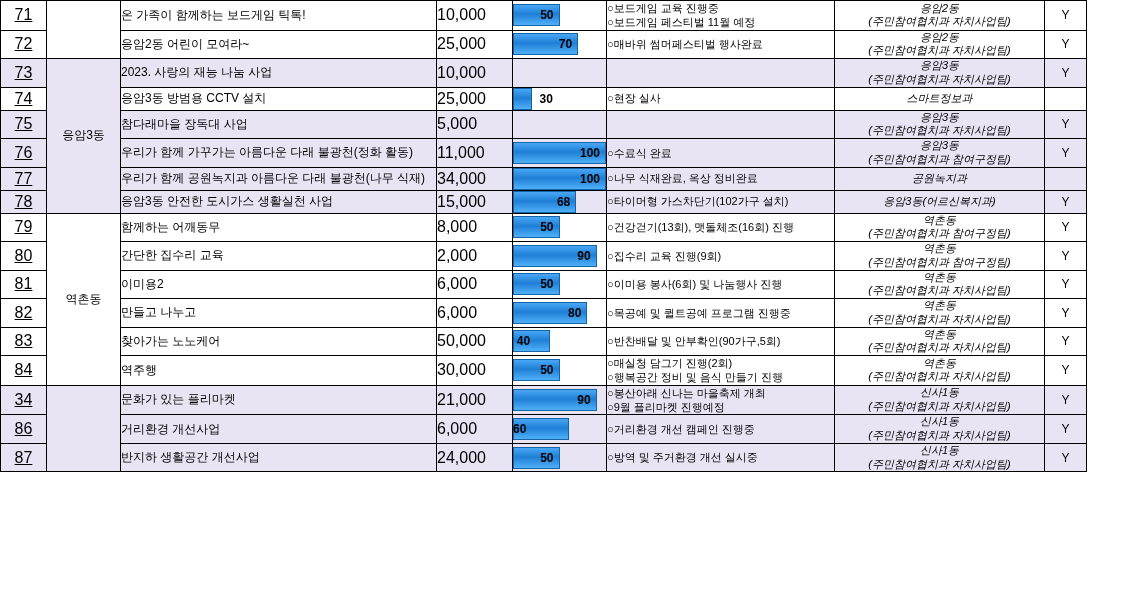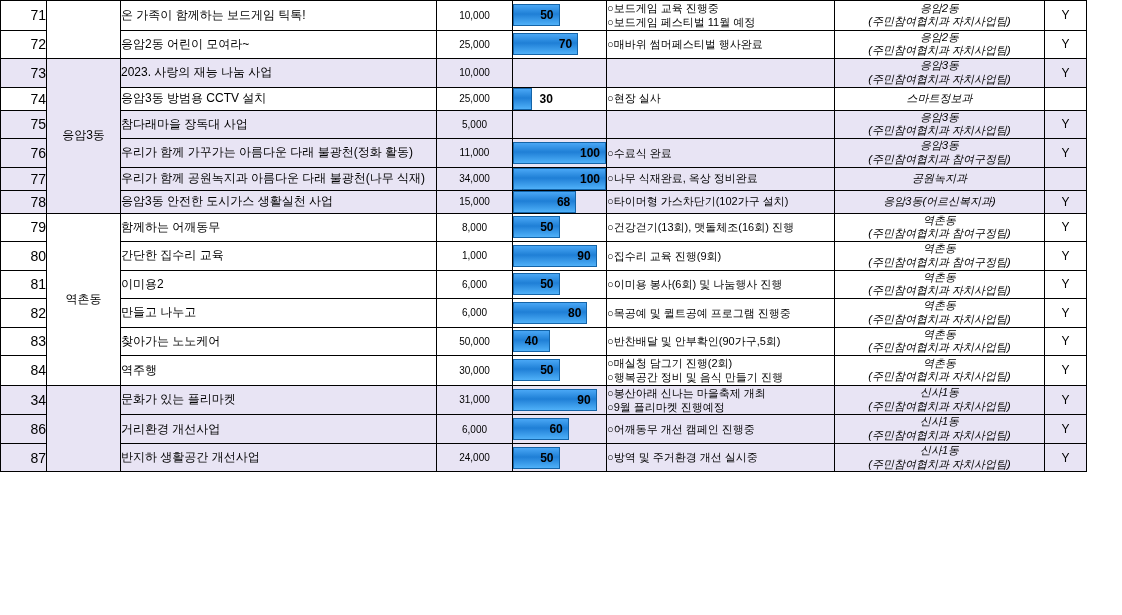--- a/index.html
+++ b/index.html
@@ -31,38 +31,39 @@
   col.c-no     { width: 46px; }
   col.c-dong   { width: 74px; }
   col.c-title  { width: 316px; }
   col.c-amt    { width: 76px; }
   col.c-prog   { width: 94px; }
   col.c-note   { width: 228px; }
   col.c-dept   { width: 210px; }
   col.c-y      { width: 42px; }
 
   td.no {
-    text-align: right;
-    font-size: 14px;
+    text-align: center;
+    font-size: 16px;
+    text-decoration: underline;
   }
   td.dong {
     text-align: center;
     font-size: 12px;
   }
   td.title {
     padding: 2px 6px;
     text-align: left;
     line-height: 1.25;
     font-size: 12px;
     margin-left: 29px;
   }
   td.amt {
-    text-align: center;
+    text-align: left;
     padding-right: 8px;
-    font-size: 10px;
+    font-size: 16px;
   }
   td.prog {
     padding: 2px 6px;
   }
   td.note {
     padding: 2px 4px;
     text-align: left;
     line-height: 1.3;
     font-size: 11px;
     white-space: pre-line;
@@ -252,21 +253,21 @@
           </div>
         </td>
         <td class="note">○건강걷기(13회), 맷돌체조(16회) 진행</td>
         <td class="dept">역촌동
 (주민참여협치과 참여구정팀)</td>
         <td class="yes">Y</td>
       </tr>
       <tr class="plain">
         <td class="no">80</td>
         <td class="title">간단한 집수리 교육</td>
-        <td class="amt">1,000</td>
+        <td class="amt">2,000</td>
         <td class="prog">
           <div class="bar-wrap">
             <div class="bar" style="width: 90%;"></div>
             <div class="bar-label" style="left: 0px; width: 90%; text-align: right; padding-right: 6px; box-sizing: border-box;">90</div>
           </div>
         </td>
         <td class="note">○집수리 교육 진행(9회)</td>
         <td class="dept">역촌동
 (주민참여협치과 참여구정팀)</td>
         <td class="yes">Y</td>
@@ -301,21 +302,21 @@
 (주민참여협치과 자치사업팀)</td>
         <td class="yes">Y</td>
       </tr>
       <tr class="plain">
         <td class="no">83</td>
         <td class="title">찾아가는 노노케어</td>
         <td class="amt">50,000</td>
         <td class="prog">
           <div class="bar-wrap">
             <div class="bar" style="width: 40%;"></div>
-            <div class="bar-label" style="left: 0px; width: 40%; text-align: right; padding-right: 12px; box-sizing: border-box;">40</div>
+            <div class="bar-label" style="left: 0px; width: 40%; text-align: right; padding-right: 20px; box-sizing: border-box;">40</div>
           </div>
         </td>
         <td class="note">○반찬배달 및 안부확인(90가구,5회)</td>
         <td class="dept">역촌동
 (주민참여협치과 자치사업팀)</td>
         <td class="yes">Y</td>
       </tr>
       <tr class="plain">
         <td class="no">84</td>
         <td class="title">역주행</td>
@@ -329,44 +330,44 @@
         <td class="note">○매실청 담그기 진행(2회)
 ○행복공간 정비 및 음식 만들기 진행</td>
         <td class="dept">역촌동
 (주민참여협치과 자치사업팀)</td>
         <td class="yes">Y</td>
       </tr>
       <tr class="shade">
         <td class="no">34</td>
         <td class="dong" rowspan="3"></td>
         <td class="title">문화가 있는 플리마켓</td>
-        <td class="amt">31,000</td>
+        <td class="amt">21,000</td>
         <td class="prog">
           <div class="bar-wrap">
             <div class="bar" style="width: 90%;"></div>
             <div class="bar-label" style="left: 0px; width: 90%; text-align: right; padding-right: 6px; box-sizing: border-box;">90</div>
           </div>
         </td>
         <td class="note">○봉산아래 신나는 마을축제 개최
 ○9월 플리마켓 진행예정</td>
         <td class="dept">신사1동
 (주민참여협치과 자치사업팀)</td>
         <td class="yes">Y</td>
       </tr>
       <tr class="shade">
         <td class="no">86</td>
         <td class="title">거리환경 개선사업</td>
         <td class="amt">6,000</td>
         <td class="prog">
           <div class="bar-wrap">
             <div class="bar" style="width: 60%;"></div>
-            <div class="bar-label" style="left: 0px; width: 60%; text-align: right; padding-right: 6px; box-sizing: border-box;">60</div>
-          </div>
-        </td>
-        <td class="note">○어깨동무 개선 캠페인 진행중</td>
+            <div class="bar-label" style="left: 0px; width: 60%; padding-right: 6px; box-sizing: border-box;">60</div>
+          </div>
+        </td>
+        <td class="note">○거리환경 개선 캠페인 진행중</td>
         <td class="dept">신사1동
 (주민참여협치과 자치사업팀)</td>
         <td class="yes">Y</td>
       </tr>
       <tr class="shade">
         <td class="no">87</td>
         <td class="title">반지하 생활공간 개선사업</td>
         <td class="amt">24,000</td>
         <td class="prog">
           <div class="bar-wrap">

